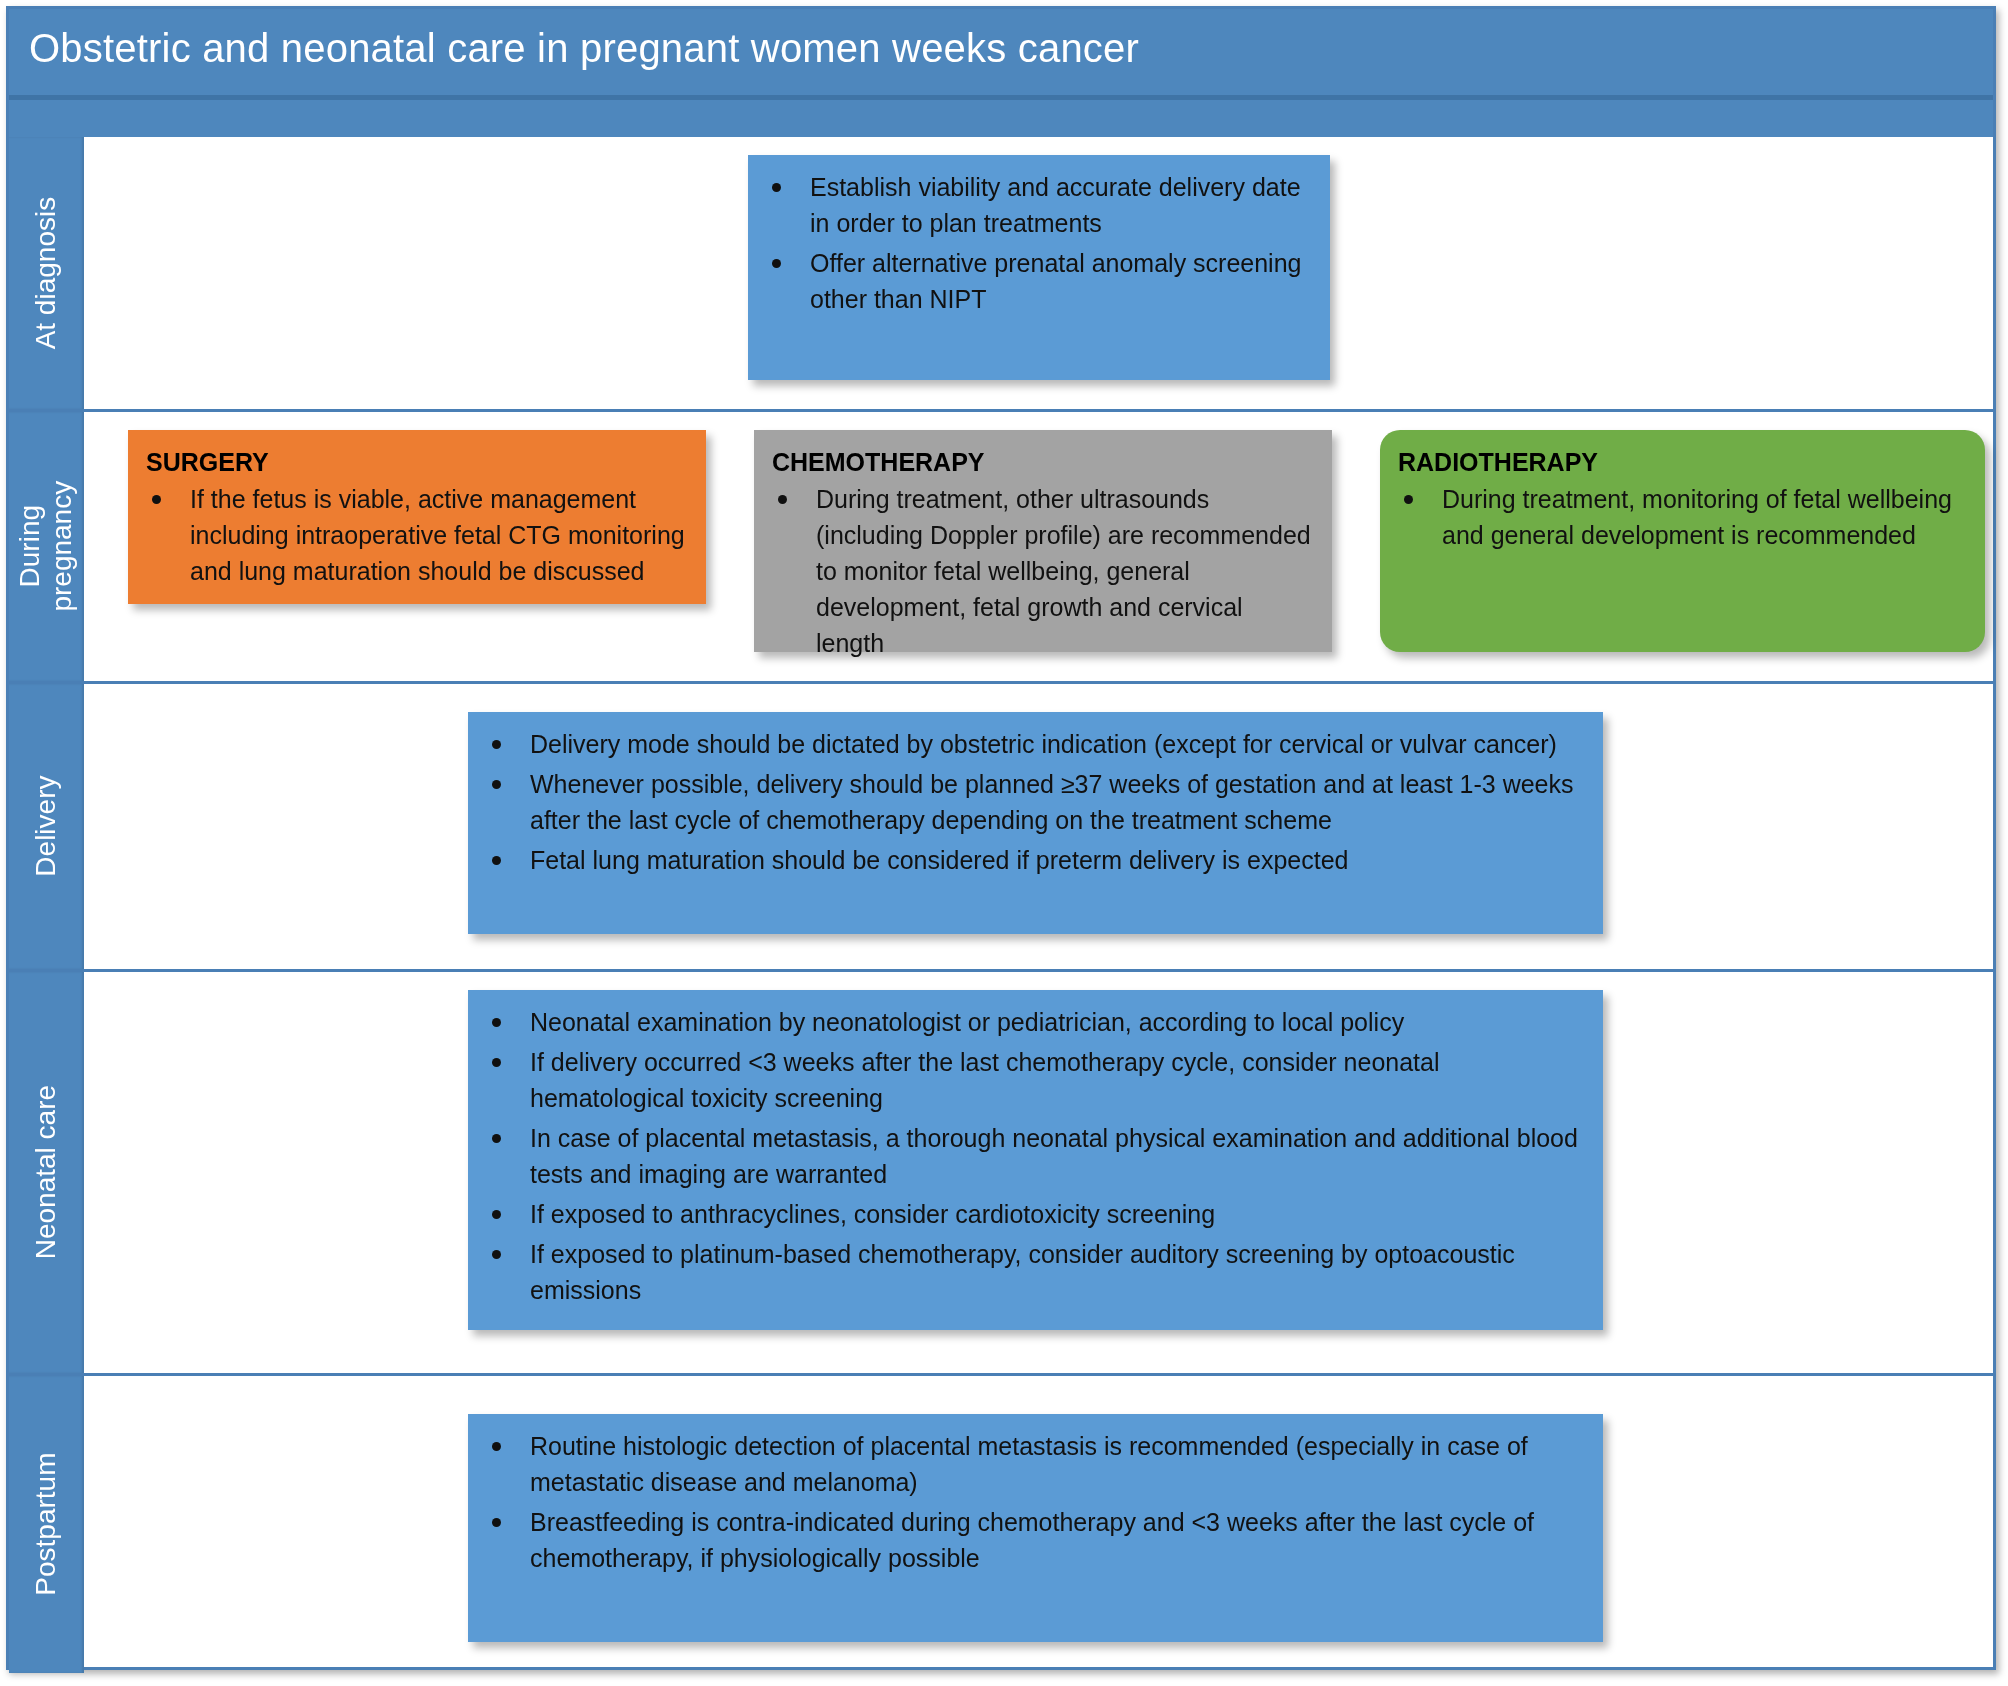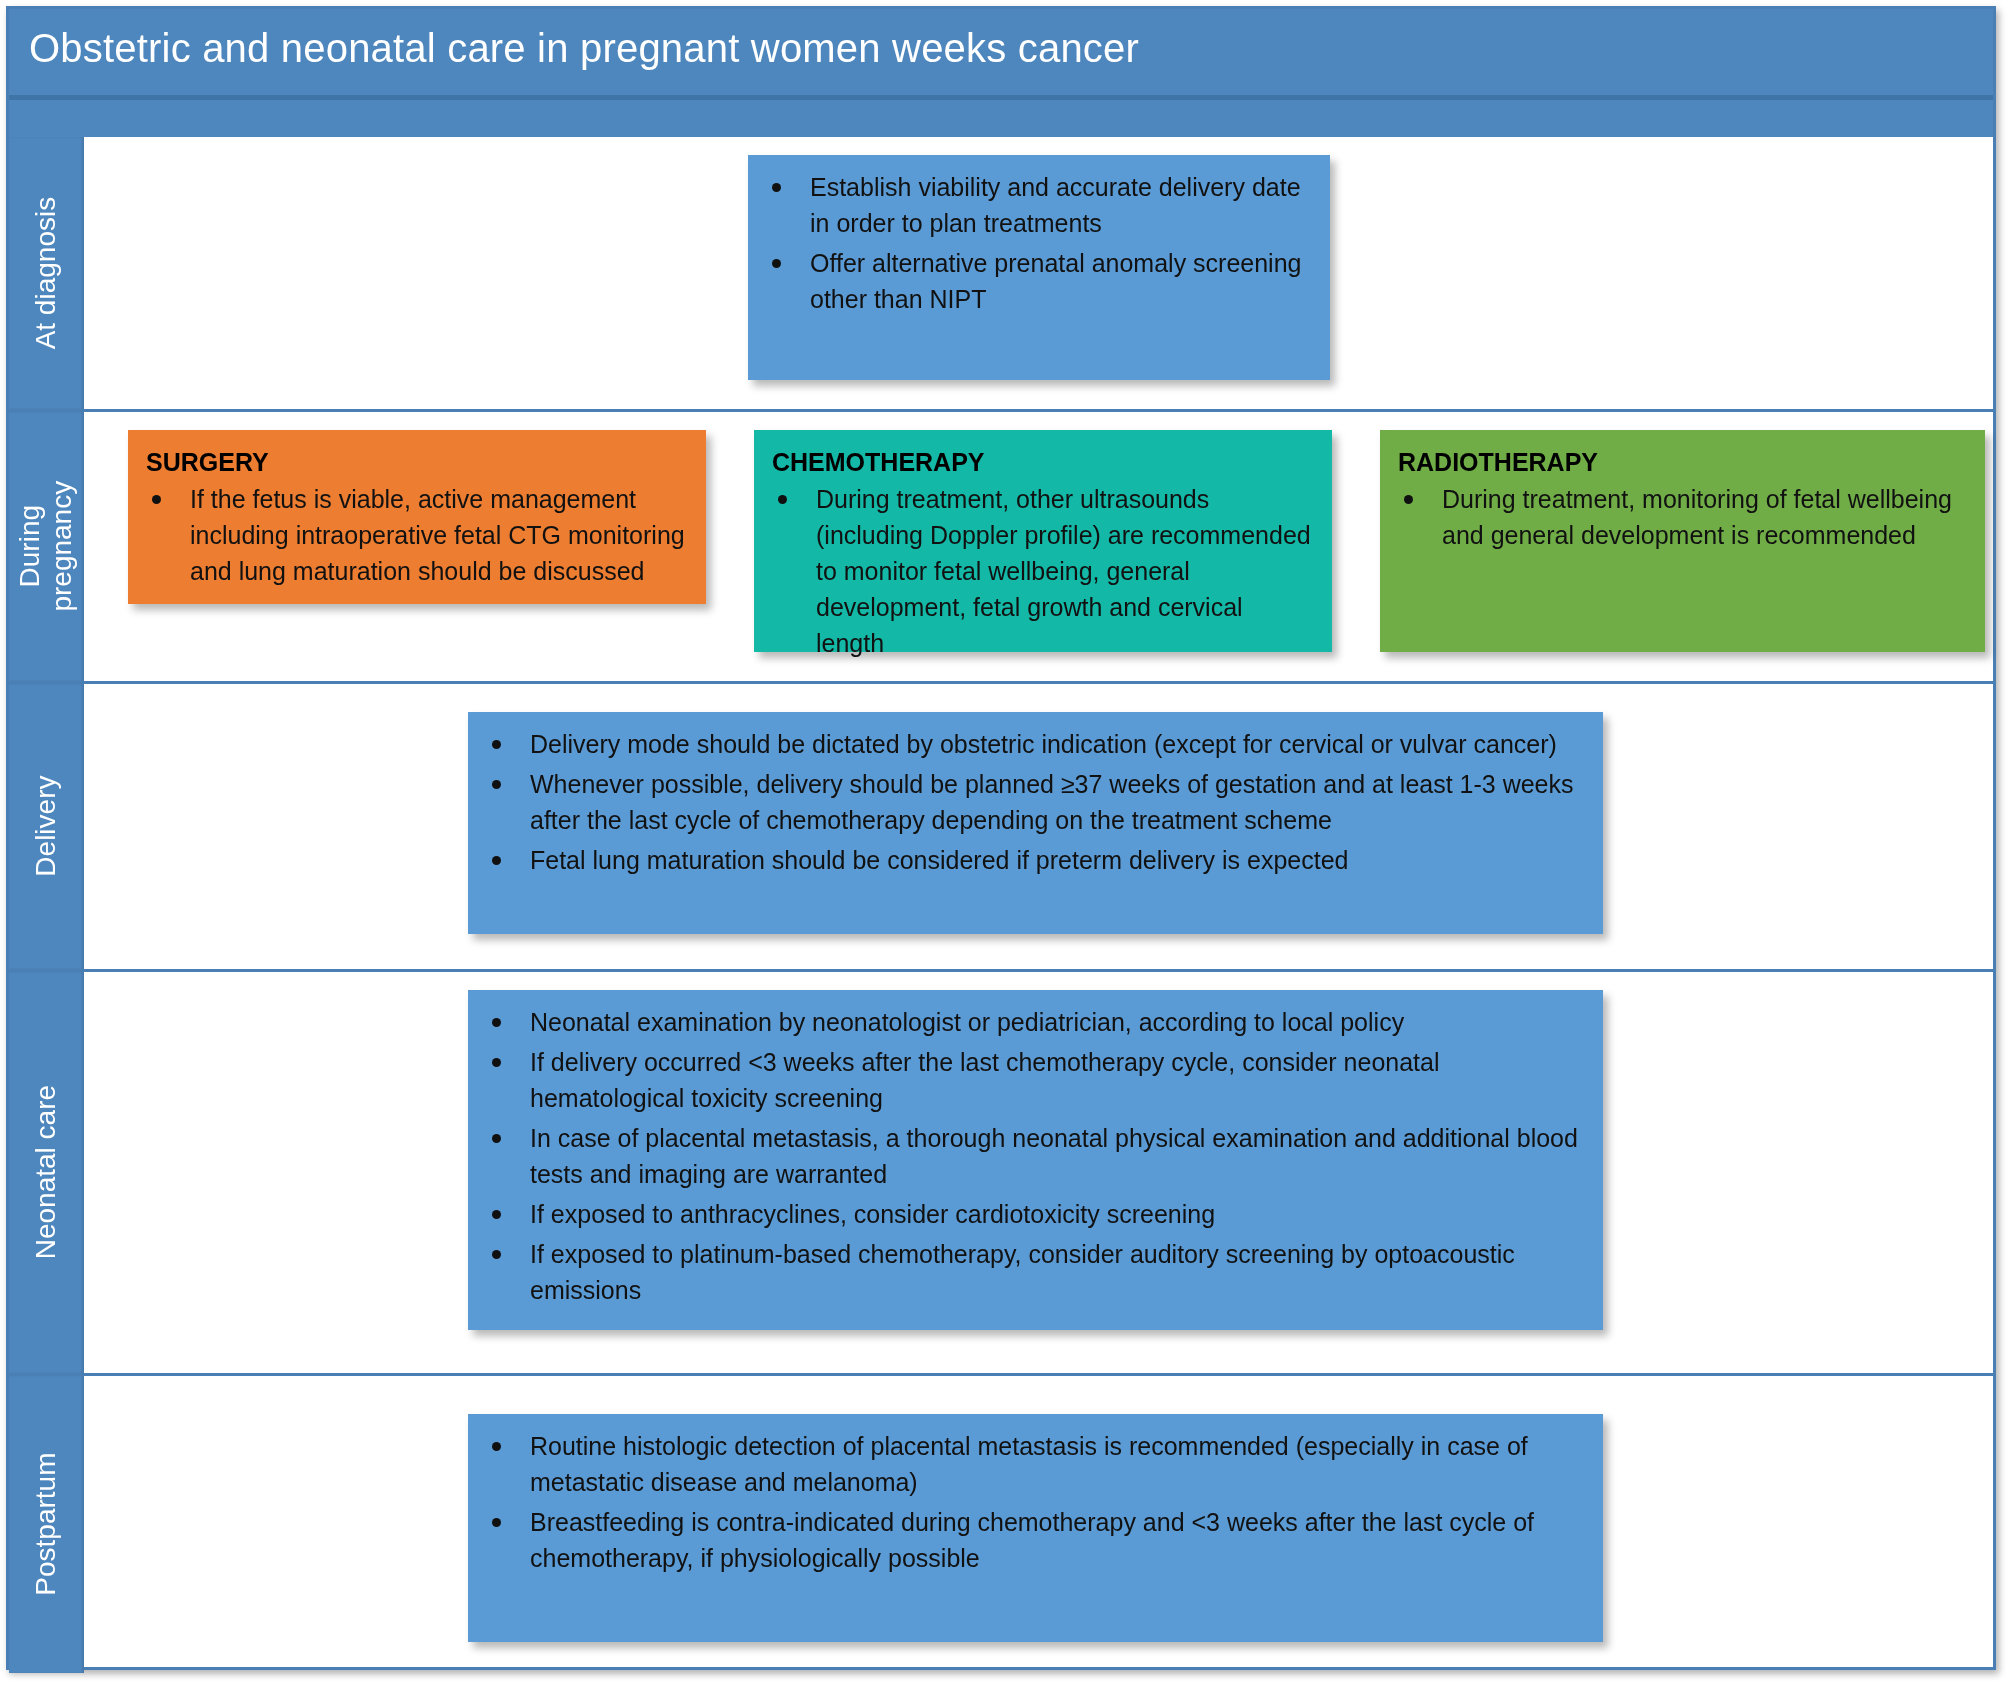--- a/index.html
+++ b/index.html
@@ -108,21 +108,21 @@
   
   .card {
     position: absolute;
     box-sizing: border-box;
     box-shadow: 5px 6px 8px rgba(0,0,0,0.28);
     padding: 14px 18px 14px 14px;
     margin-left: 34px;
   }
   .card.blue   { background: #5b9bd5; }
   .card.orange { background: #ed7d31; }
-  .card.yellow { background: #14b8a6; }
+  .card.yellow { background: #a3a3a3; }
   .card.green  { background: #70ad47; }
 
   .card-head {
     font-size: 25px;
     font-weight: bold;
     color: #000000;
     margin: 4px 0 4px 4px;
     line-height: 1.15;
   }
 
@@ -154,21 +154,21 @@
   #row-diagnosis        { top: 0px;    height: 272px; }
   #row-pregnancy        { top: 272px;  height: 272px; }
   #row-delivery         { top: 544px;  height: 288px; }
   #row-neonatal         { top: 832px;  height: 404px; }
   #row-postpartum       { top: 1236px; height: 300px; }
 
   #card-diagnosis { left: 630px; top: 18px;  width: 582px; height: 225px; }
 
   #card-surgery   { left: 10px;  top: 18px;  width: 578px; height: 174px; }
   #card-chemo     { left: 636px; top: 18px;  width: 578px; height: 222px; }
-  #card-radio     { left: 1262px;top: 18px;  width: 605px; height: 222px; }
+  #card-radio     { left: 1262px;top: 18px;  width: 605px; height: 222px; border-radius: 20px; }
 
   #card-delivery  { left: 350px; top: 28px;  width: 1135px; height: 222px; }
   #card-neonatal  { left: 350px; top: 18px;  width: 1135px; height: 340px; }
   #card-postpartum{ left: 350px; top: 38px;  width: 1135px; height: 228px; }
 </style>
 </head>
 <body>
 
 <div class="frame">
 

